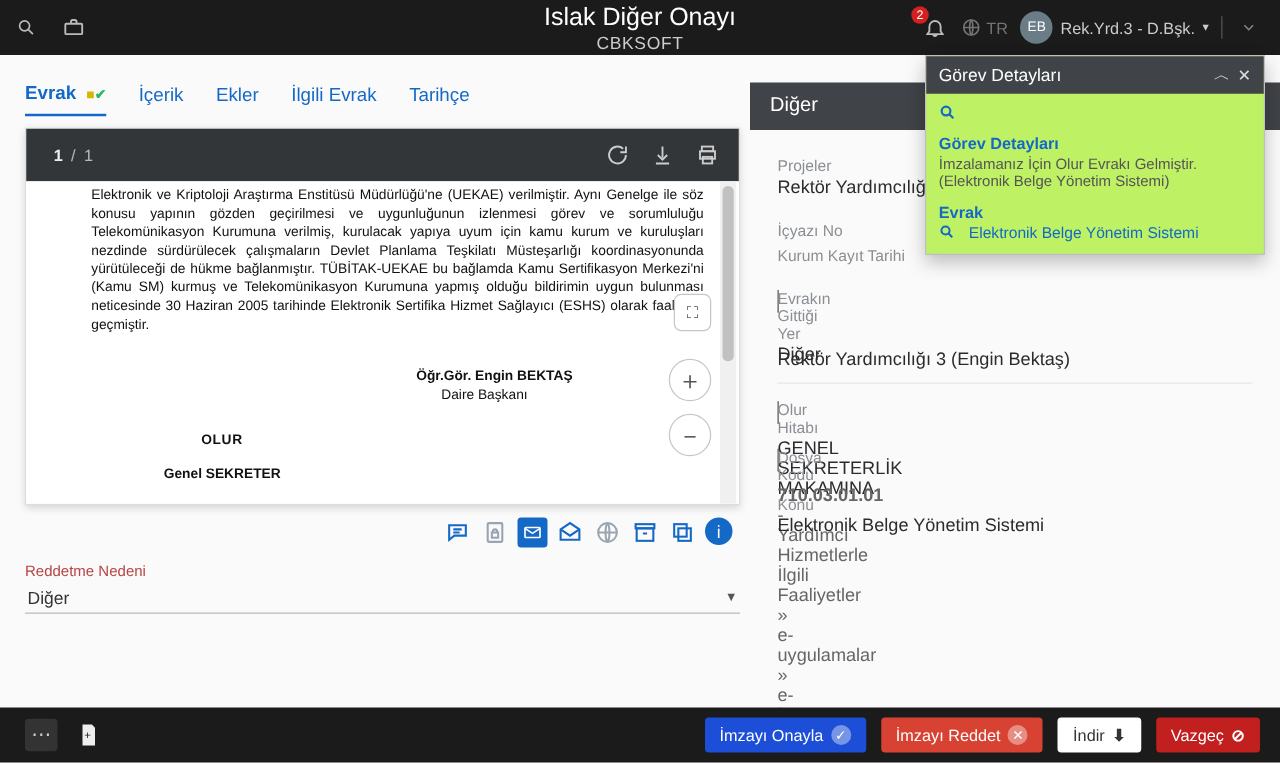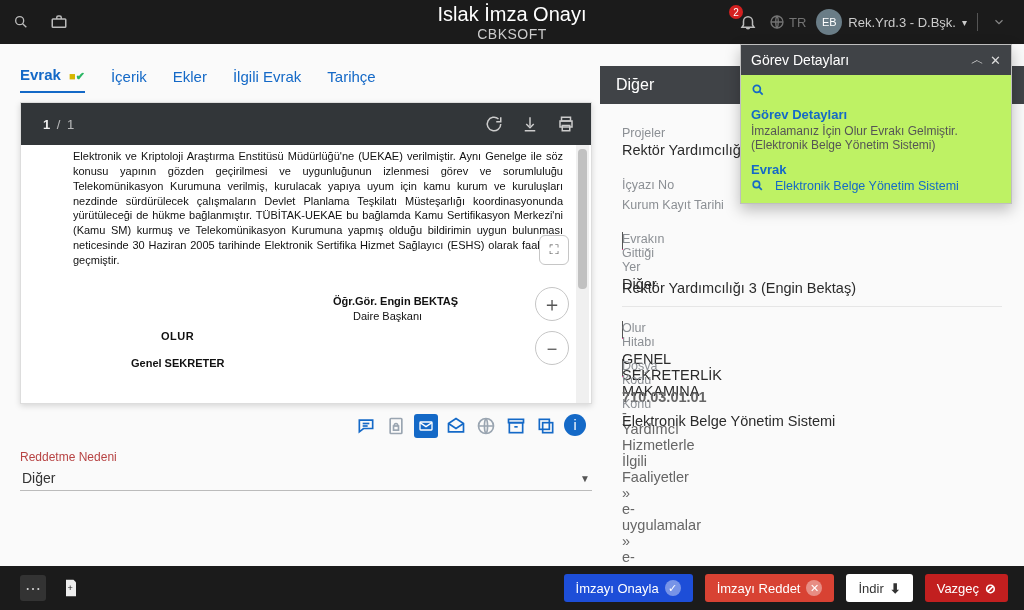--- a/index.html
+++ b/index.html
@@ -60,21 +60,21 @@
   padding: 0 14px; gap: 14px; font-size: 14px;
 }
 .pdfbar .ptitle { flex: 0 1 auto; max-width: 230px; white-space: nowrap; overflow: hidden; text-overflow: ellipsis; }
 .pdfbar .pages { margin-left: 8px; font-size: 13px; }
 .pdfbar .spacer { flex: 1; }
 .pdfbar .pbtn { width: 22px; height: 22px; color: #ccc; cursor: pointer; display: inline-flex; align-items: center; justify-content: center; }
 .pdfpage-wrap { position: relative; height: 258px; background: #e9e9e9; display: flex; justify-content: center; overflow: hidden; }
 .pdfpage { background: #fff; width: 100%; margin: 0; padding: 4px 28px 10px 52px; font-size: 11px; line-height: 1.35; color: #111; text-align: justify; }
 .pdfpage .sig { margin-top: 26px; text-align: center; font-size: 11px; font-weight: 600; }
 .pdfpage .sig2 { text-align: center; font-size: 11px; }
-.pdfpage .olur { margin-top: 6px; text-align: center; font-weight: 700; font-size: 11px; letter-spacing: .5px;}
+.pdfpage .olur { margin-top: 22px; text-align: center; font-weight: 700; font-size: 11px; letter-spacing: .5px;}
 .pdfpage .gensek { margin-top: 12px; text-align: center; font-weight: 600; font-size: 11px; }
 .zoombtn {
   position: absolute; right: 22px; width: 34px; height: 34px; border-radius: 50%;
   border: 1px solid #c6c6c6; background: #fff; color: #555; font-size: 20px;
   display: flex; align-items: center; justify-content: center; cursor: pointer;
 }
 .zoom-fit { top: 90px; border-radius: 6px; width: 30px; height: 30px; font-size: 13px; }
 .zoom-in { top: 142px; }
 .zoom-out { top: 186px; }
 .vscroll { position: absolute; right: 2px; top: 0; bottom: 0; width: 13px; background: #f0f0f0; }
@@ -162,21 +162,21 @@
         </svg>
     </span>
     <span class="ticon">
       <svg width="18" height="18" viewBox="0 0 24 24" fill="none" stroke="currentColor" stroke-width="2">
           <rect x="3" y="8" width="18" height="11" rx="1"></rect>
           <path d="M9 8V6a2 2 0 0 1 2-2h2a2 2 0 0 1 2 2v2"></path>
         </svg>
     </span>
   </div>
   <div class="center">
-    <div class="title">Islak İmza Onayı</div>
+    <div class="title">Islak Diğer Onayı</div>
     <div class="subtitle">CBKSOFT</div>
   </div>
   <div class="right">
     <span class="notif-wrap ticon">
       <span class="notif-badge">2</span>
       <svg width="18" height="18" viewBox="0 0 24 24" fill="none" stroke="currentColor" stroke-width="2">
           <path d="M18 16v-5a6 6 0 1 0-12 0v5l-2 3h16z"></path>
           <path d="M10 19a2 2 0 0 0 4 0"></path>
         </svg>
     </span>

